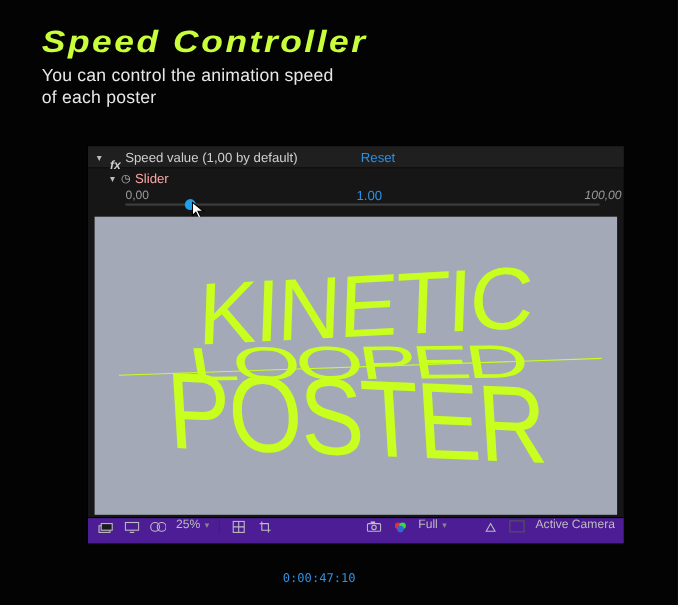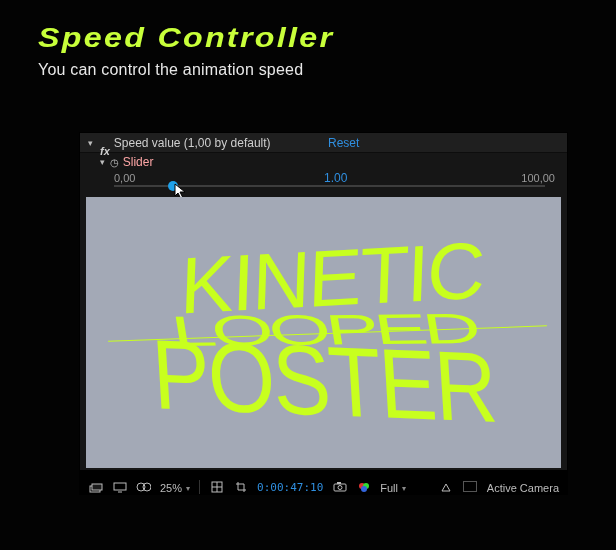--- a/index.html
+++ b/index.html
@@ -65,21 +65,21 @@
     position: absolute; left: 244px;
     color: #2f8fe0; cursor: pointer; margin-top: 32px;
   }
 
   
   .slider-row {
     height: 22px; position: relative;
     padding-left: 43px;
   }
   .min-lbl { position: absolute; left: 34px; top: 1px; color: #9a9a9a; font-size: 11px; }
-  .max-lbl { position: absolute; right: 12px; top: 1px; color: #9a9a9a; font-size: 11px; }
+  .max-lbl { position: absolute; right: 2px; top: 1px; color: #9a9a9a; font-size: 11px; font-style: italic; }
   .track {
     position: absolute; left: 34px; right: 22px; top: 14px;
     height: 2px; background: #3d3d3d;
   }
   .thumb {
     position: absolute; top: -4px; left: 54px;
     width: 10px; height: 10px; border-radius: 50%;
     background: #1fa0e8;
     cursor: pointer;
   }
@@ -107,39 +107,40 @@
   .l3 { font-size: 86px; transform: scaleY(1.15) skewX(6deg) rotate(2deg) translateY(-2px); }
   .underline {
     position: absolute; left: 22px; right: 14px; top: 50%;
     height: 1px; background: #c8ff1e;
     transform: rotate(-2deg);
   }
 
   
   .toolbar {
     position: absolute; left: 0; right: 0; bottom: 0; height: 24px;
-    background: #000000; border-top: 1px solid #000;
-    display: flex; align-items: flex-end; gap: 9px;
+    background: #4c1d95; border-top: 1px solid #000;
+    display: flex; align-items: flex-start; gap: 9px;
     padding: 0 8px; color: #bcbcbc; font-size: 11px;
   }
   .toolbar .ico { display: inline-flex; align-items: center; justify-content: center; width: 15px; height: 15px; cursor: pointer; }
   .zoom { display: flex; align-items: center; gap: 4px; cursor: pointer; }
   .timecode { color: #2f8fe0; font-family: monospace; font-size: 11px; margin-top: 48px; }
   .sep { width: 1px; height: 14px; background: #333; }
   .btn-box { border: 1px solid #555; width: 14px; height: 11px; }
   .dd { font-size: 8px; color: #888; }
   .spacer { flex: 1; }
   svg { display: block; }
 </style>
 </head>
 <body>
 
 <div class="hero-title">Speed Controller</div>
 <div class="hero-sub">
   <span>You can control the animation speed</span><br>
+  <span>of each poster</span>
 </div>
 
 <div class="panel">
 
   <div class="fx-row">
     <span class="twirl">▾</span>
     <span class="fx-badge">fx</span>
     <span class="fx-name">Speed value (1,00 by default)</span>
     <span class="reset">Reset</span>
   </div>

